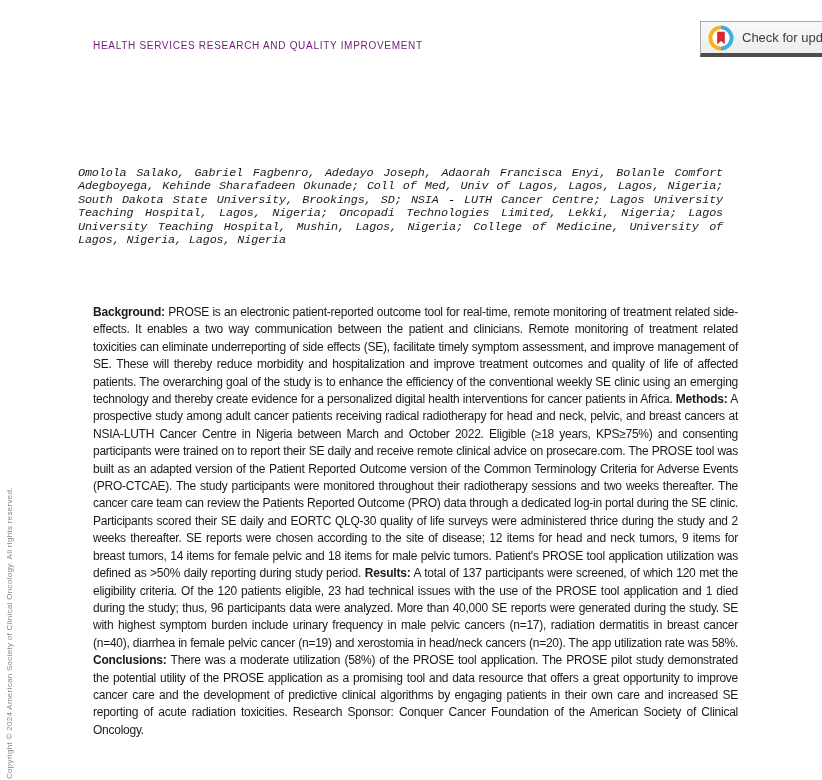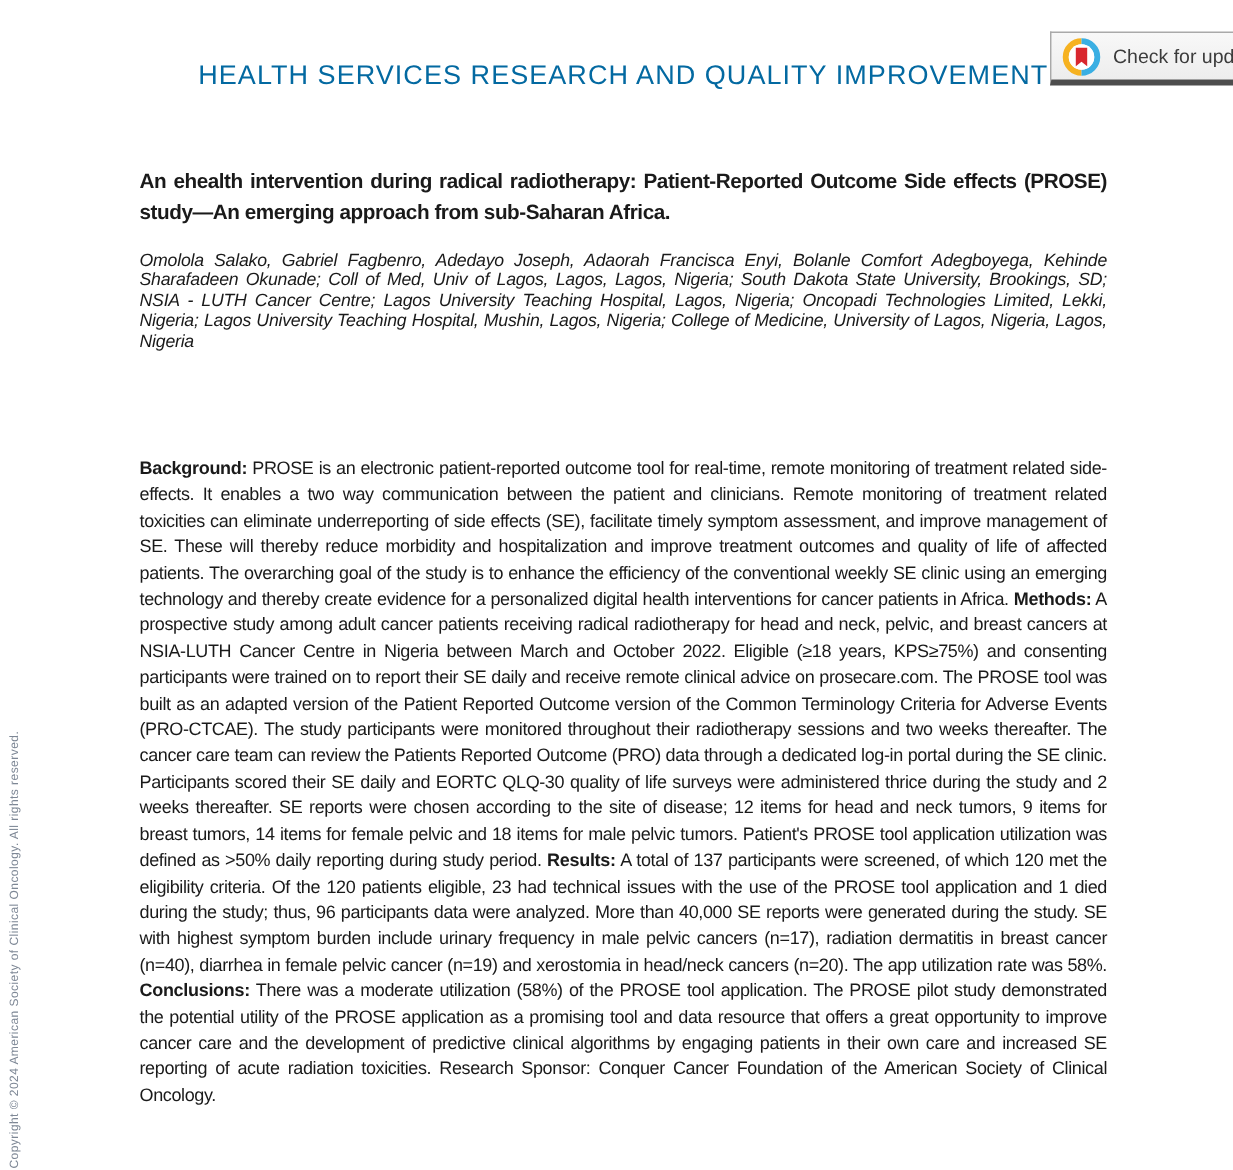--- a/index.html
+++ b/index.html
@@ -21,24 +21,23 @@
     white-space: nowrap;
     font-size: 8px;
     color: #7d8795;
     letter-spacing: 0.3px;
   }
   .category-header {
     position: absolute;
     top: 40px;
     left: 93px;
     width: 645px;
-    text-align: center;
-    font-size: 18px;
+    font-size: 10px;
     letter-spacing: 0.7px;
-    color: #0369a1;
+    color: #701a75;
   }
   .updates-badge {
     position: absolute;
     top: 21px;
     left: 700px;
     width: 170px;
     height: 31px;
     background: linear-gradient(#f8f8f8, #ededed);
     border: 1px solid #a9a9a9;
     border-bottom: 4px solid #4d4d4d;
@@ -71,27 +70,28 @@
     width: 645px;
     font-weight: bold;
     font-size: 13.8px;
     line-height: 21px;
     letter-spacing: -0.3px;
     text-align: justify;
   }
   .authors {
     position: absolute;
     top: 167px;
-    left: 93px;
+    left: 78px;
     width: 645px;
     font-style: italic;
     font-size: 11.8px;
     line-height: 13.4px;
     letter-spacing: -0.15px;
     text-align: justify;
+    font-family: Liberation Mono, monospace;
   }
   .abstract-body {
     position: absolute;
     top: 304px;
     left: 93px;
     width: 645px;
     font-size: 12px;
     line-height: 17.4px;
     letter-spacing: -0.25px;
     text-align: justify;
@@ -114,21 +114,20 @@
         <path d="M13 2.5 A10.5 10.5 0 0 0 13 23.5" fill="none" stroke="#f6b221" stroke-width="4"></path>
         <path d="M13 2.5 A10.5 10.5 0 0 1 13 23.5" fill="none" stroke="#3aafe3" stroke-width="4"></path>
         <circle cx="13" cy="13" r="8.5" fill="#ffffff"></circle>
         <path d="M9.2 6.8 h7.6 v12.4 l-3.8 -3.1 -3.8 3.1 z" fill="#d9272e"></path>
       </svg>
     </span>
     <span class="label">Check for updates</span>
   </div>
 
 
-  <div class="abstract-title">An ehealth intervention during radical radiotherapy: Patient-Reported Outcome Side effects (PROSE) study—An emerging approach from sub-Saharan Africa.</div>
 
   <div class="authors">Omolola Salako, Gabriel Fagbenro, Adedayo Joseph, Adaorah Francisca Enyi, Bolanle Comfort Adegboyega, Kehinde Sharafadeen Okunade; Coll of Med, Univ of Lagos, Lagos, Lagos, Nigeria; South Dakota State University, Brookings, SD; NSIA - LUTH Cancer Centre; Lagos University Teaching Hospital, Lagos, Nigeria; Oncopadi Technologies Limited, Lekki, Nigeria; Lagos University Teaching Hospital, Mushin, Lagos, Nigeria; College of Medicine, University of Lagos, Nigeria, Lagos, Nigeria</div>
 
   <p class="abstract-body">
     <b>Background:</b><span> PROSE is an electronic patient-reported outcome tool for real-time, remote monitoring of treatment related side-effects. It enables a two way communication between the patient and clinicians. Remote monitoring of treatment related toxicities can eliminate underreporting of side effects (SE), facilitate timely symptom assessment, and improve management of SE. These will thereby reduce morbidity and hospitalization and improve treatment outcomes and quality of life of affected patients. The overarching goal of the study is to enhance the efficiency of the conventional weekly SE clinic using an emerging technology and thereby create evidence for a personalized digital health interventions for cancer patients in Africa. </span><b>Methods:</b><span> A prospective study among adult cancer patients receiving radical radiotherapy for head and neck, pelvic, and breast cancers at NSIA-LUTH Cancer Centre in Nigeria between March and October 2022. Eligible (≥18 years, KPS≥75%) and consenting participants were trained on to report their SE daily and receive remote clinical advice on prosecare.com. The PROSE tool was built as an adapted version of the Patient Reported Outcome version of the Common Terminology Criteria for Adverse Events (PRO-CTCAE). The study participants were monitored throughout their radiotherapy sessions and two weeks thereafter. The cancer care team can review the Patients Reported Outcome (PRO) data through a dedicated log-in portal during the SE clinic. Participants scored their SE daily and EORTC QLQ-30 quality of life surveys were administered thrice during the study and 2 weeks thereafter. SE reports were chosen according to the site of disease; 12 items for head and neck tumors, 9 items for breast tumors, 14 items for female pelvic and 18 items for male pelvic tumors. Patient's PROSE tool application utilization was defined as &gt;50% daily reporting during study period. </span><b>Results:</b><span> A total of 137 participants were screened, of which 120 met the eligibility criteria. Of the 120 patients eligible, 23 had technical issues with the use of the PROSE tool application and 1 died during the study; thus, 96 participants data were analyzed. More than 40,000 SE reports were generated during the study. SE with highest symptom burden include urinary frequency in male pelvic cancers (n=17), radiation dermatitis in breast cancer (n=40), diarrhea in female pelvic cancer (n=19) and xerostomia in head/neck cancers (n=20). The app utilization rate was 58%. </span><b>Conclusions:</b><span> There was a moderate utilization (58%) of the PROSE tool application. The PROSE pilot study demonstrated the potential utility of the PROSE application as a promising tool and data resource that offers a great opportunity to improve cancer care and the development of predictive clinical algorithms by engaging patients in their own care and increased SE reporting of acute radiation toxicities. </span><span>Research Sponsor:</span><span> Conquer Cancer Foundation of the American Society of Clinical Oncology.</span>
   </p>
 
 </div>
 
 </body></html>

